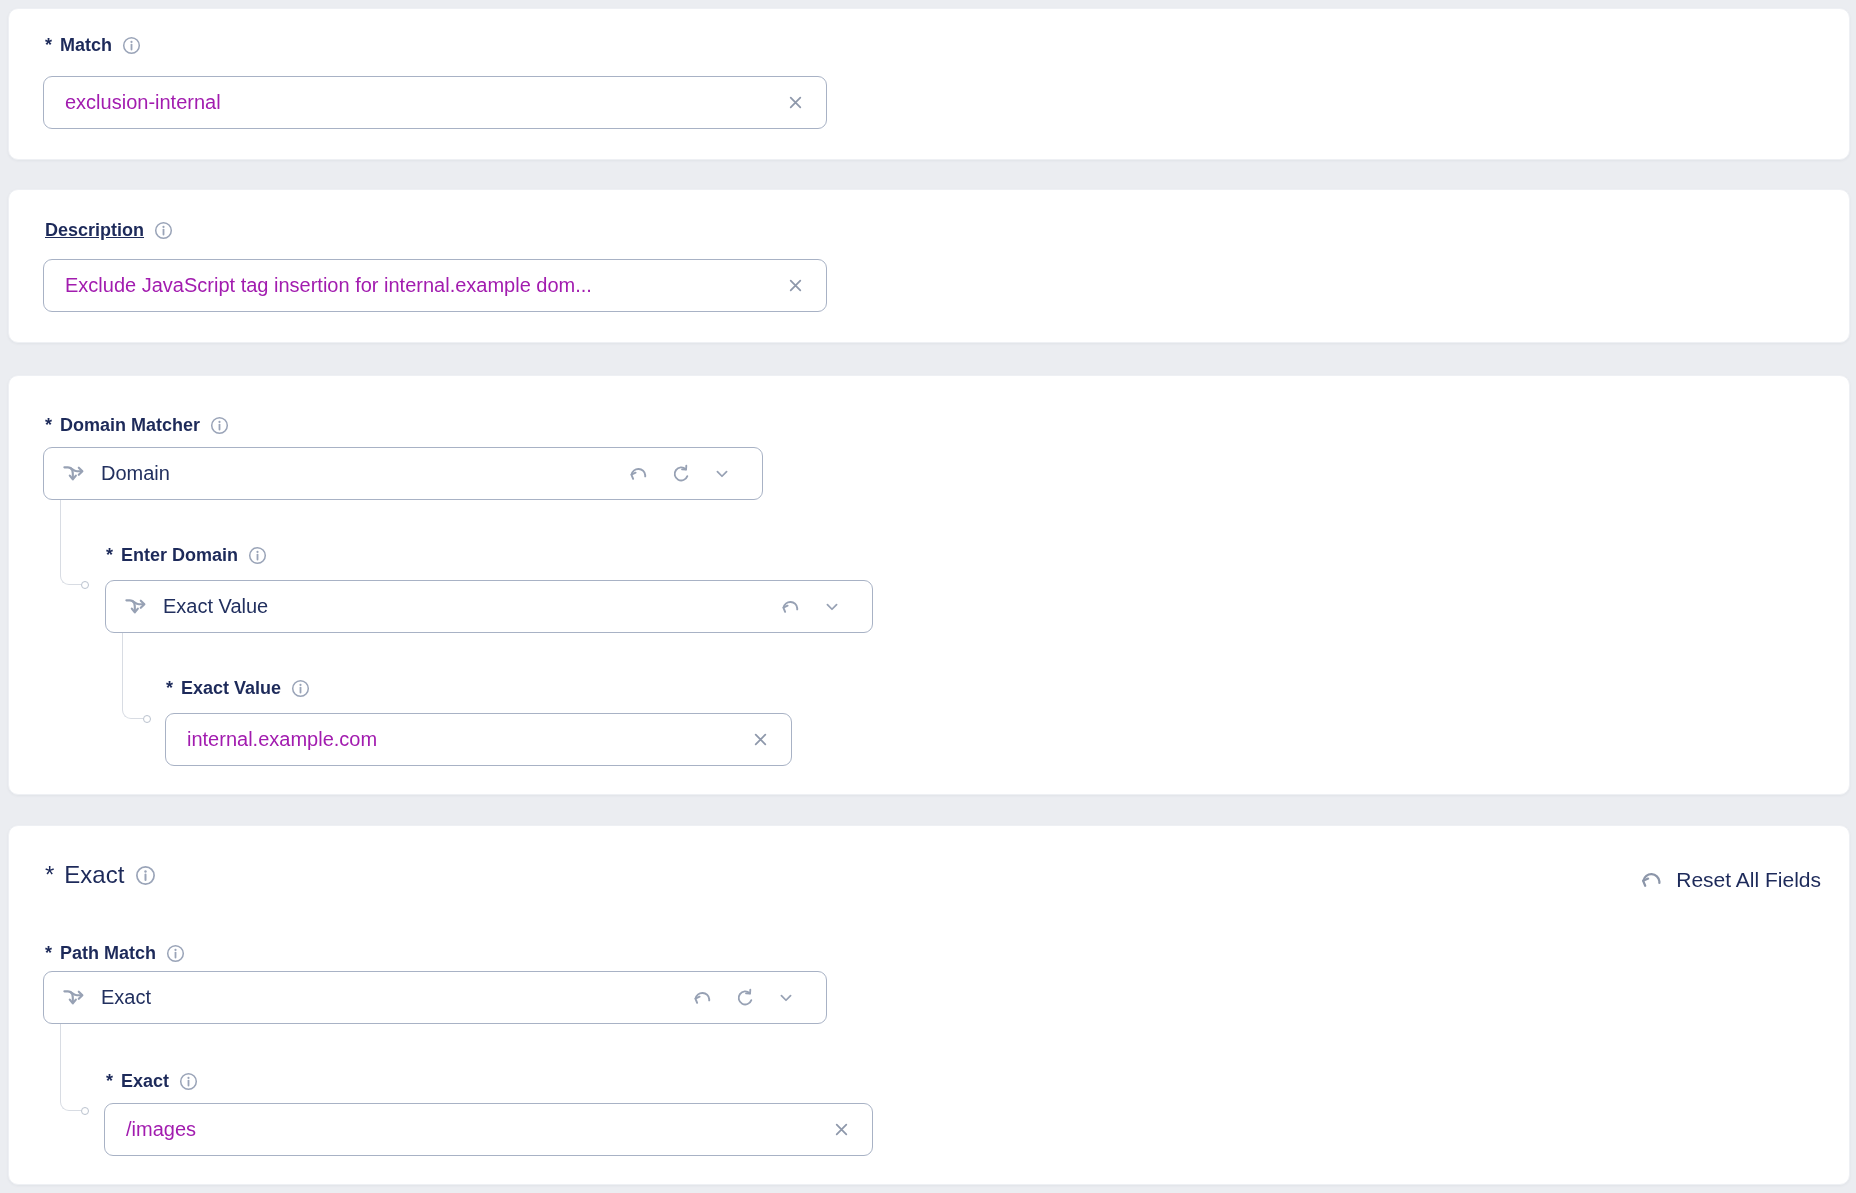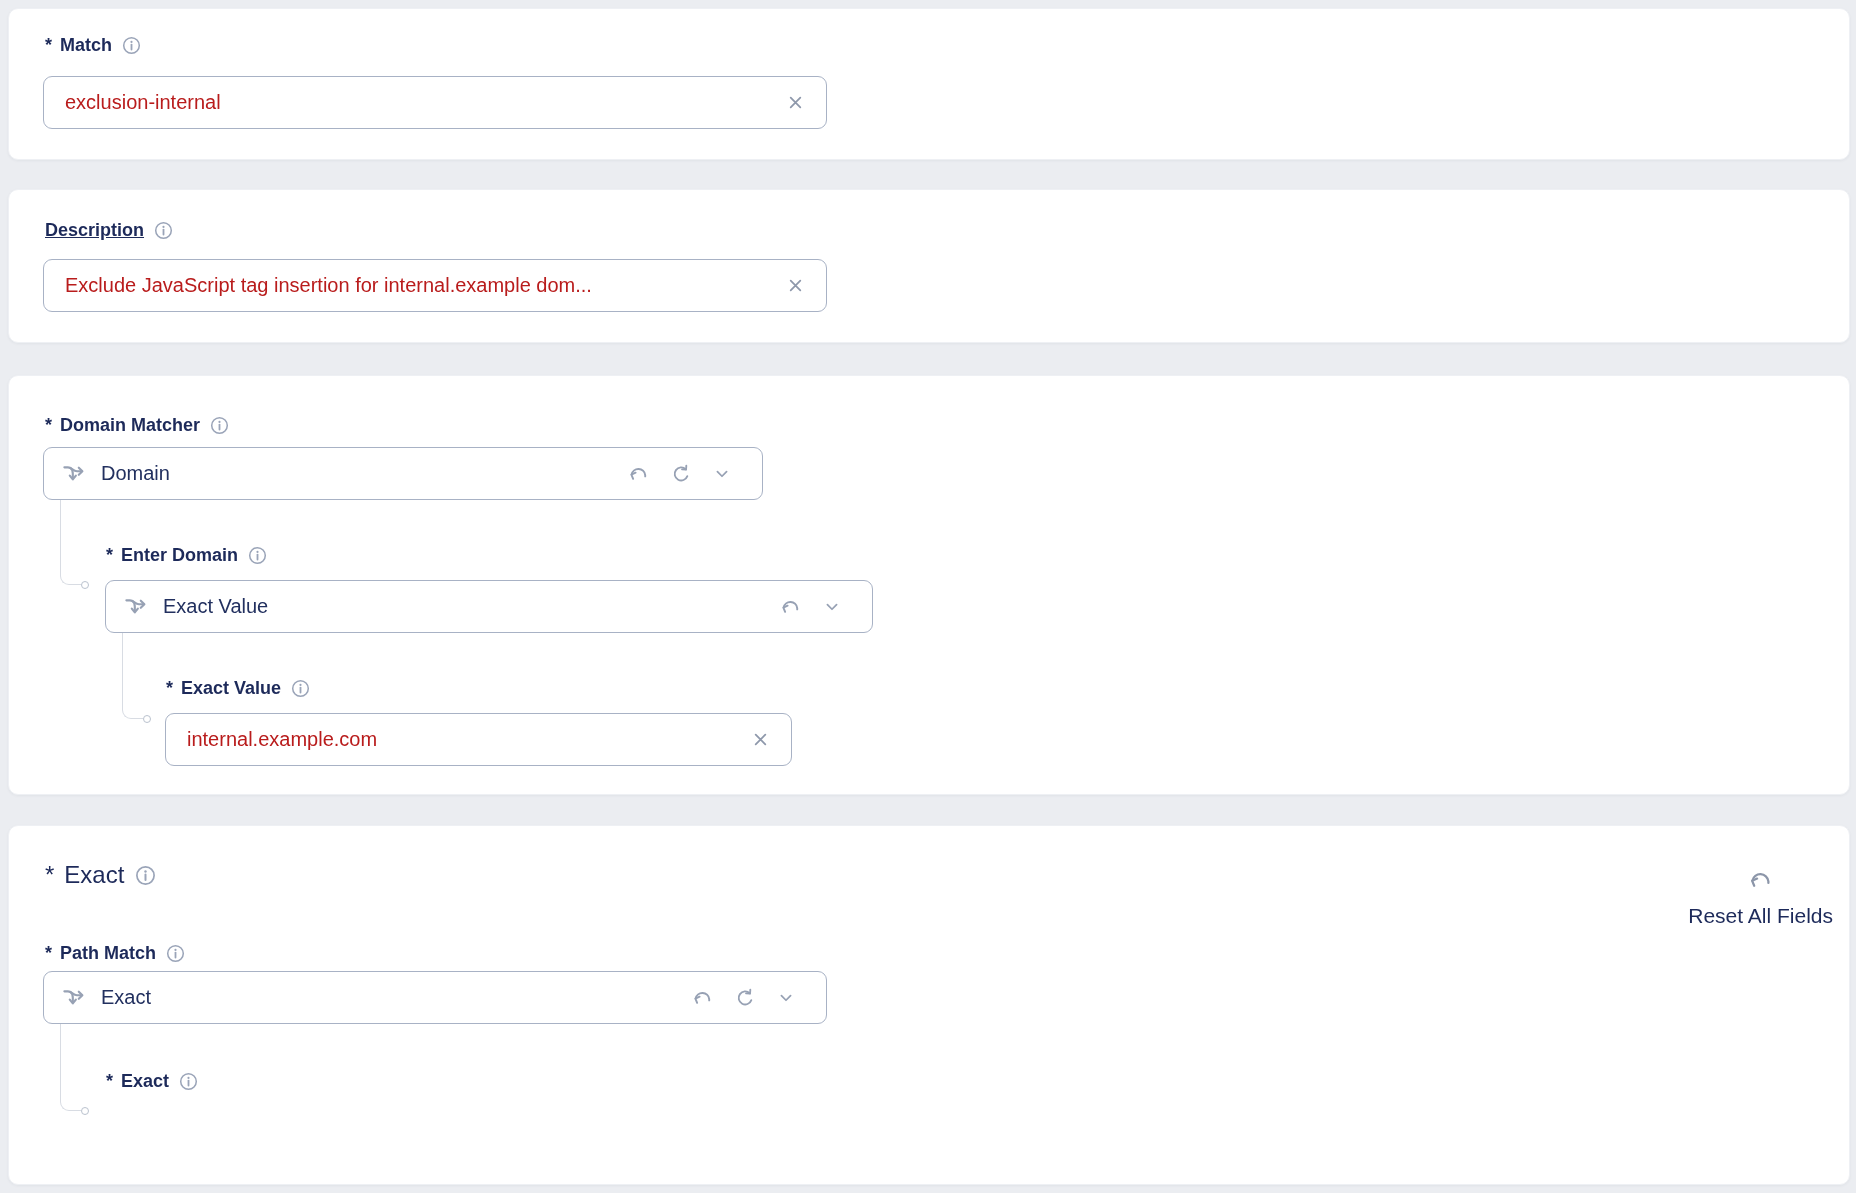--- a/index.html
+++ b/index.html
@@ -43,21 +43,21 @@
   .ic-reset{width:27px;height:27px;color:#8c96a9;}
   .field{
     position:absolute;height:53px;
     border:1.3px solid #a8b2c5;border-radius:9px;
     background:#fff;display:flex;align-items:center;
     box-sizing:border-box;
   }
   .field input{
     flex:1;min-width:0;border:none;outline:none;background:transparent;
     font-family:"Liberation Sans", sans-serif;
-    font-size:20px;color:#b91c1c;
+    font-size:20px;color:#a21caf;
     padding:0 0 0 21px;height:100%;
   }
   .clear-btn{
     display:flex;align-items:center;justify-content:center;
     margin-right:20px;cursor:pointer;background:none;border:none;padding:0;
   }
   .select-field{
     position:absolute;height:53px;
     border:1.3px solid #a8b2c5;border-radius:9px;
     background:#fff;display:flex;align-items:center;
@@ -264,21 +264,21 @@
     <div class="heading-row" style="left:36px;top:33px;">
       <span class="marker">*</span>
         <span>Exact</span>
       <span class="info">
           <svg class="ic ic-info-lg">
             <use href="#i-info"></use>
           </svg>
         </span>
     </div>
 
-    <button class="reset-link" style="right:16px;top:40px;flex-direction:column;">
+    <button class="reset-link" style="right:28px;top:40px;">
       <span>
           <svg class="ic ic-reset">
             <use href="#i-undo"></use>
           </svg>
         </span>
       <span>Reset All Fields</span>
     </button>
 
     <div class="label-row" style="left:36px;top:114px;">
       <span class="marker">*</span>
@@ -322,15 +322,23 @@
     <div class="label-row" style="left:97px;top:242px;">
       <span class="marker">*</span>
         <span>Exact</span>
       <span class="info">
           <svg class="ic ic-info">
             <use href="#i-info"></use>
           </svg>
         </span>
     </div>
 
+    <div class="field" style="left:95px;top:277px;width:769px;">
+      <input type="text" value="/images" style="">
+      <button class="clear-btn">
+          <svg class="ic ic-clear">
+            <use href="#i-clear"></use>
+          </svg>
+        </button>
+    </div>
   </section>
 
 </div>
 
 </body></html>

